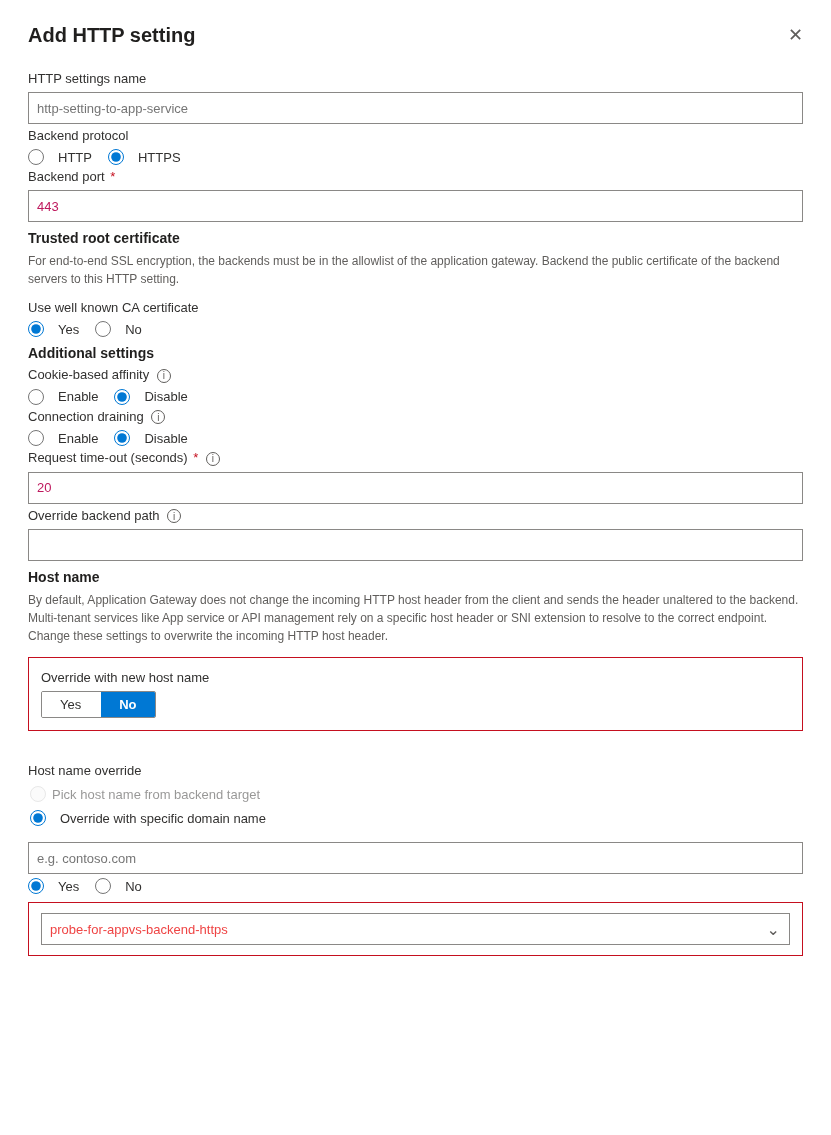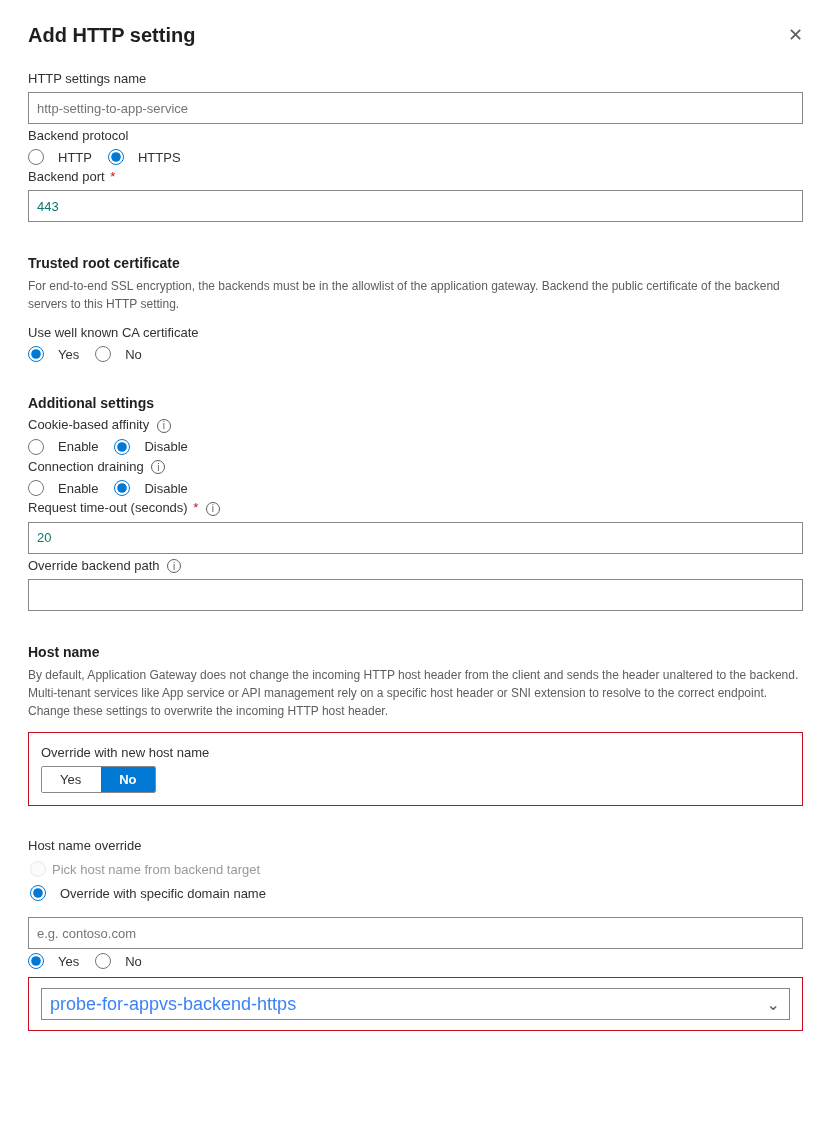--- a/index.html
+++ b/index.html
@@ -46,21 +46,21 @@
     .required-star {
       color: #c50f1f;
       margin-left: 2px;
     }
     .form-input {
       width: 100%;
       height: 32px;
       border: 1px solid #8a8886;
       padding: 0 8px;
       font-size: 13px;
-      color: #0f766e;
+      color: #be185d;
       background: #fff;
       outline: none;
     }
     .form-input.placeholder-only {
       color: #a19f9d;
     }
     .radio-group {
       display: flex;
       align-items: center;
       gap: 16px;
@@ -81,21 +81,21 @@
     .radio-item label {
       font-size: 13px;
       color: #323130;
       cursor: pointer;
     }
     .section-heading {
       font-size: 14px;
       font-weight: 700;
       color: #201f1e;
       margin-bottom: 6px;
-      margin-top: 33px;
+      margin-top: 8px;
     }
     .section-desc {
       font-size: 12px;
       color: #605e5c;
       line-height: 1.5;
       margin-bottom: 12px;
     }
     .info-icon {
       display: inline-flex;
       align-items: center;
@@ -176,22 +176,22 @@
     .custom-probe-label {
       font-size: 13px;
       color: #323130;
       margin-bottom: 6px;
     }
     .select-input {
       width: 100%;
       height: 32px;
       border: 1px solid #8a8886;
       padding: 0 8px;
-      font-size: 18px;
-      color: #3b82f6;
+      font-size: 13px;
+      color: #ef4444;
       background: #fff;
       outline: none;
       appearance: none;
       -webkit-appearance: none;
       position: relative;
       cursor: pointer;
     }
     .select-wrapper {
       position: relative;
       width: 100%;

